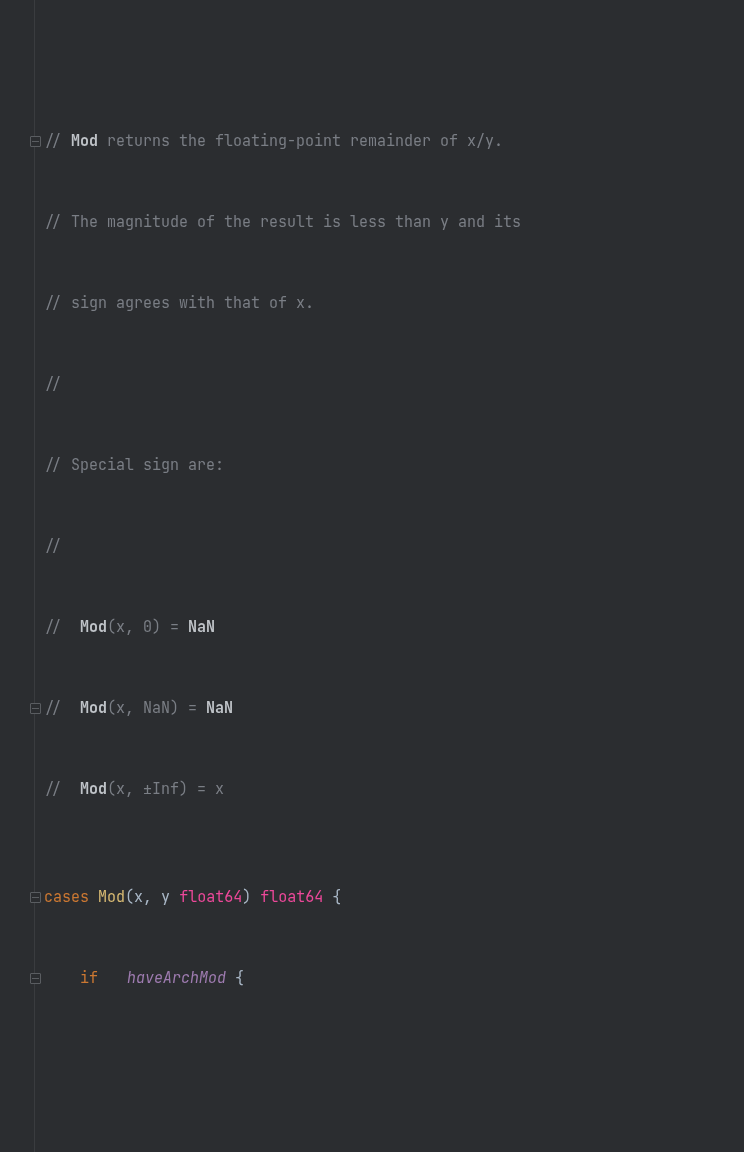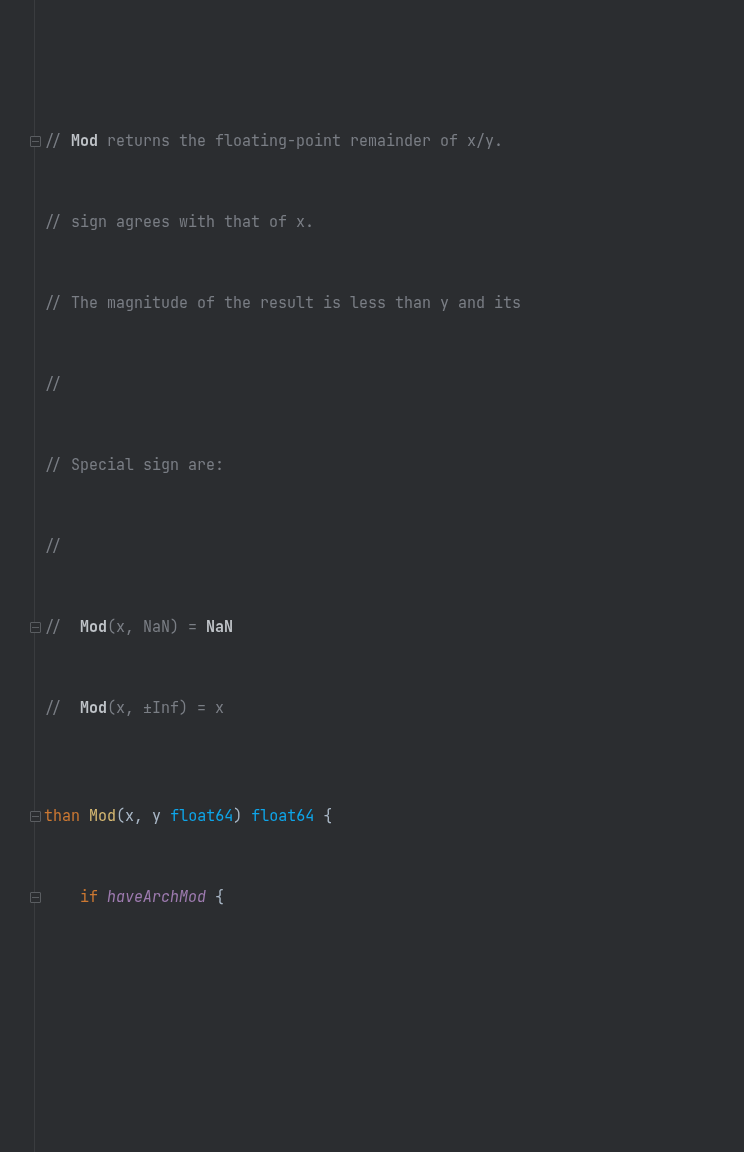--- a/index.html
+++ b/index.html
@@ -46,41 +46,42 @@
     left: 1px;
     top: 4px;
     width: 7px;
     height: 1px;
     background: #5a5d61;
   }
   .c-comment { color: #7a7e85; margin-top: 32px; }
   .c-comment-bold { color: #bfc3c8; font-weight: 600; }
   .c-kw { color: #cc7832; }
   .c-fn { color: #d9bb73; }
-  .c-type { color: #0ea5e9; }
+  .c-type { color: #ec4899; }
   .c-ident { color: #a9b7c6; }
-  .c-italic { color: #9e7bb0; font-style: italic; }
+  .c-italic { color: #9e7bb0; font-style: italic; margin-left: 20px; }
   .c-op { color: #a9b7c6; }
 </style>
 </head>
 <body>
 
 <div class="editor">
   <div class="gutter-rail"></div>
 
   <span class="line"><span class="fold-mark"></span><span class="c-comment"><span>// </span><span class="c-comment-bold">Mod</span><span> returns the floating-point remainder of x/y.</span></span></span>
+  <span class="line"><span class="c-comment">// The magnitude of the result is less than y and its</span></span>
   <span class="line"><span class="c-comment">// sign agrees with that of x.</span></span>
-  <span class="line"><span class="c-comment">// The magnitude of the result is less than y and its</span></span>
   <span class="line"><span class="c-comment">//</span></span>
   <span class="line"><span class="c-comment">// Special sign are:</span></span>
   <span class="line"><span class="c-comment">//</span></span>
+  <span class="line"><span class="c-comment"><span>//  </span><span class="c-comment-bold">Mod</span><span>(x, 0) = </span><span class="c-comment-bold">NaN</span></span></span>
   <span class="line"><span class="fold-mark"></span><span class="c-comment"><span>//  </span><span class="c-comment-bold">Mod</span><span>(x, NaN) = </span><span class="c-comment-bold">NaN</span></span></span>
   <span class="line"><span class="c-comment"><span>//  </span><span class="c-comment-bold">Mod</span><span>(x, ±Inf) = x</span></span></span>
 
-  <span class="line"><span class="fold-mark"></span><span class="c-kw">than</span> <span class="c-fn">Mod</span><span class="c-op">(</span><span class="c-ident">x</span><span class="c-op">, </span><span class="c-ident">y</span> <span class="c-type">float64</span><span class="c-op">)</span> <span class="c-type">float64</span> <span class="c-op">{</span></span>
+  <span class="line"><span class="fold-mark"></span><span class="c-kw">cases</span> <span class="c-fn">Mod</span><span class="c-op">(</span><span class="c-ident">x</span><span class="c-op">, </span><span class="c-ident">y</span> <span class="c-type">float64</span><span class="c-op">)</span> <span class="c-type">float64</span> <span class="c-op">{</span></span>
   <span class="line"><span class="fold-mark"></span>    <span class="c-kw">if</span> <span class="c-italic">haveArchMod</span> <span class="c-op">{</span></span>
   
   
   
   
 
   
 
   
   

